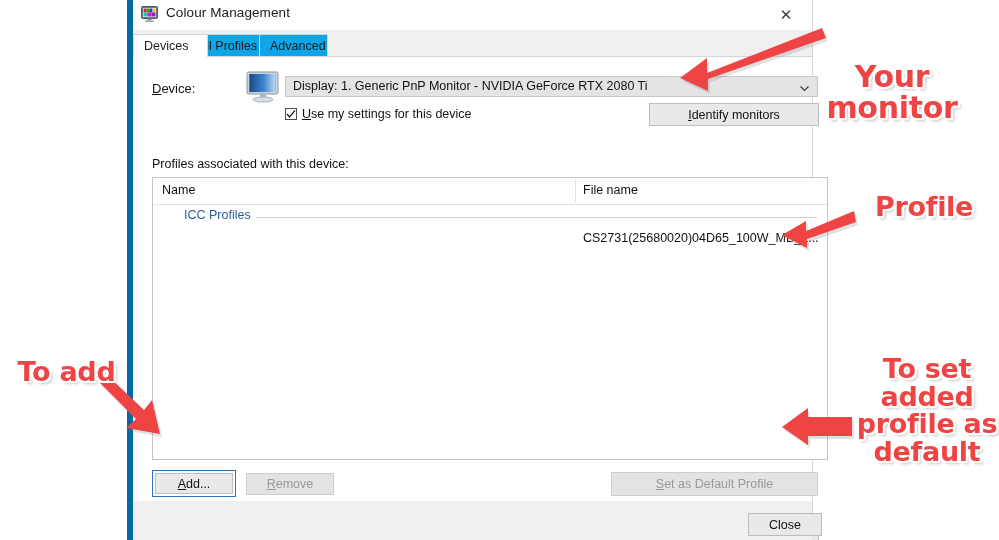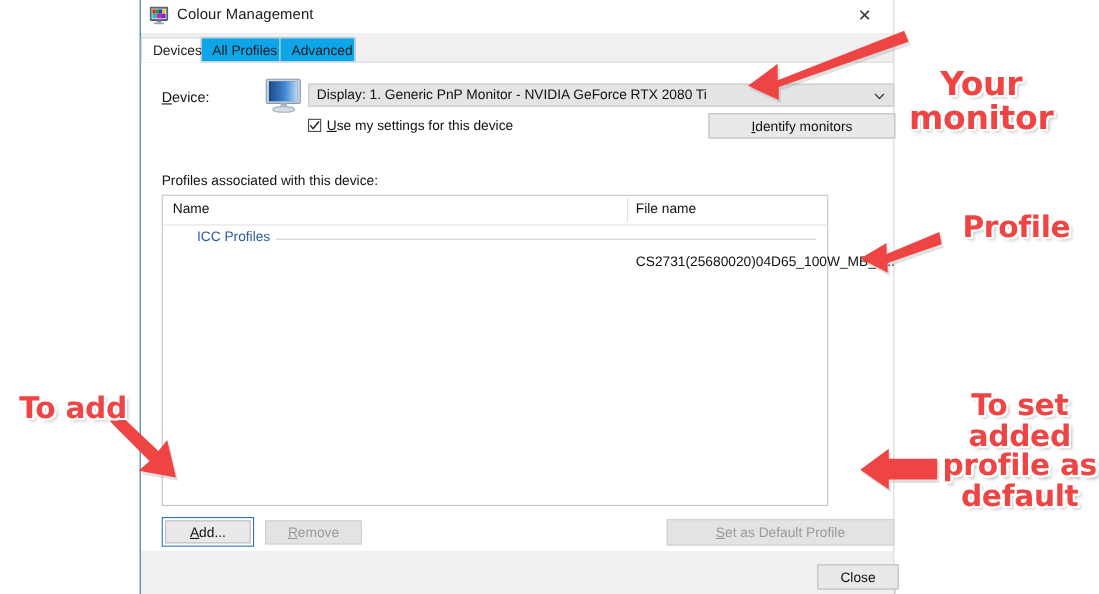--- a/index.html
+++ b/index.html
@@ -16,21 +16,21 @@
   }
 
   
   #dialog {
     position: absolute;
     left: 127px;
     top: 0px;
     width: 686px;
     height: 540px;
     background: #f0f0f0;
-    border-left: 1px solid #0369a1;
+    border-left: 6px solid #0369a1;
     border-right: 1px solid #d8d8d8;
     box-sizing: border-box;
   }
 
   #titlebar {
     position: absolute;
     left: 0; top: 0;
     width: 100%;
     height: 30px;
     background: #ffffff;
@@ -182,21 +182,21 @@
     position: absolute;
     left: 19px; top: 100px;
     font-size: 12.5px;
     color: #111;
   }
 
   
   #listview {
     position: absolute;
     left: 19px; top: 120px;
-    width: 606px; height: 283px;
+    width: 676px; height: 283px;
     background: #ffffff;
     border: 1px solid #c4c4c4;
     box-sizing: border-box;
   }
   .lv-header {
     position: absolute;
     left: 0; top: 0; right: 0;
     height: 26px;
     border-bottom: 1px solid #e2e2e2;
   }
@@ -346,21 +346,21 @@
         <rect x="10.5" y="6.5" width="4" height="4" fill="#8020d0"></rect>
         <rect x="6.5" y="12.5" width="4" height="2" fill="#7d8b99"></rect>
         <rect x="4" y="14.5" width="9" height="1.6" rx="0.6" fill="#9aa6b2"></rect>
       </svg>
     </span>
     <span class="tb-title">Colour Management</span>
     <span class="tb-close">✕</span>
   </div>
 
   <div id="tabstrip">
-    <div class="tab active" style="left:0px;width:55px;">Devices</div>
+    <div class="tab active" style="left:0px;width:75px;">Devices</div>
     <div class="tab" style="left:54px;width:73px;">All Profiles</div>
     <div class="tab" style="left:126px;width:69px;">Advanced</div>
   </div>
 
   <div id="panel">
 
     <span class="lbl-device"><u>D</u><span>evice:</span></span>
 
     <span class="monitor-icon">
       <svg width="34" height="32" viewBox="0 0 34 32">

